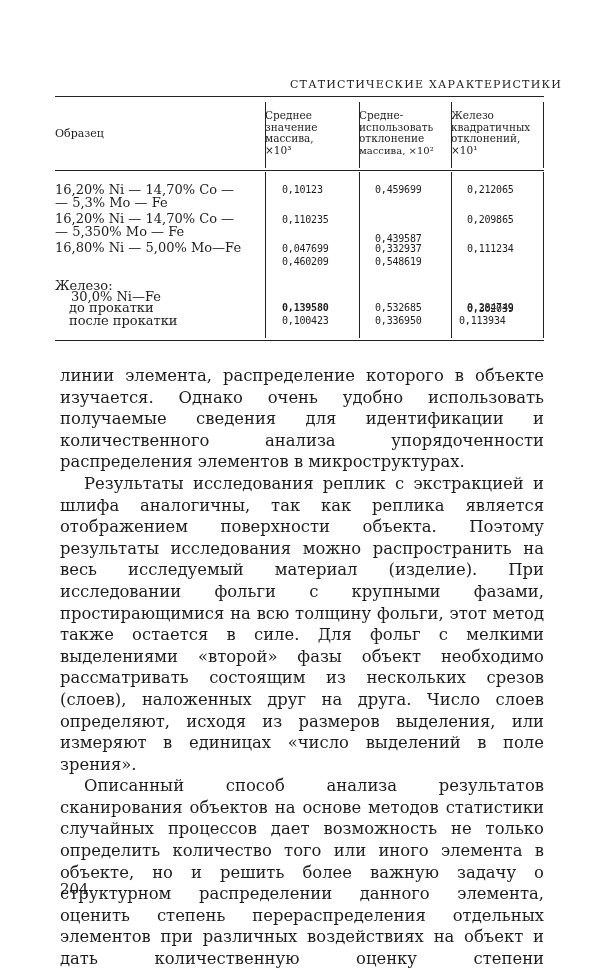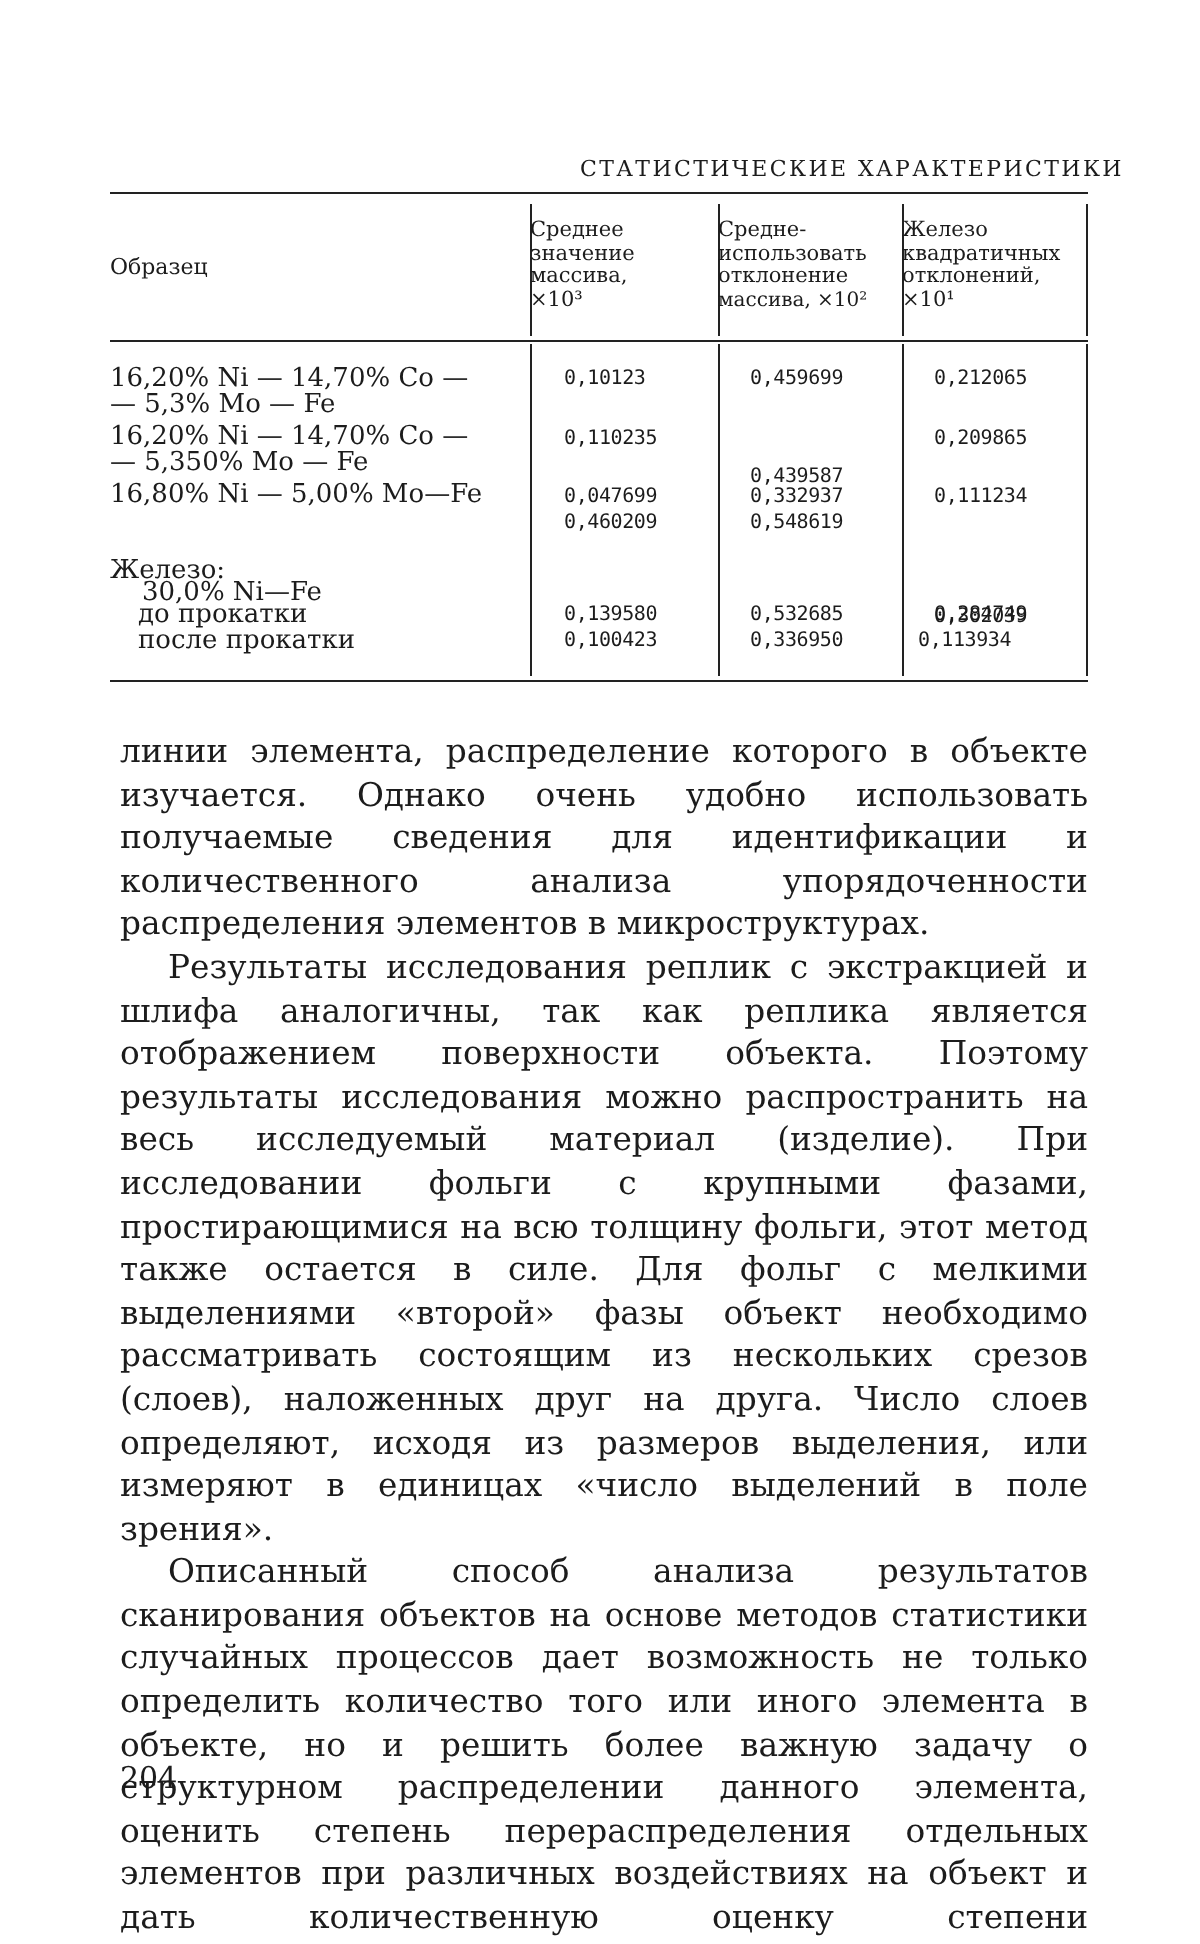--- a/index.html
+++ b/index.html
@@ -77,21 +77,21 @@
   <div class="cell num" style="left:412px; top:146px;">0,111234</div>
 
   <div class="cell" style="left:16px; top:158px;margin-top:36px;">30,0% Ni—Fe</div>
   <div class="cell num" style="left:227px; top:159px;">0,460209</div>
   <div class="cell num" style="left:320px; top:159px;">0,548619</div>
   <div class="cell num" style="left:412px; top:159px;margin-top:47px;">0,302039</div>
 
   <div class="cell" style="left:0; top:183px;">Железо:</div>
 
   <div class="cell" style="left:14px; top:205px;">до прокатки</div>
-  <div class="cell num" style="left:227px; top:205px;">0,139580</div>
+  <div class="cell num" style="left:227px; top:205px;font-weight:bold;">0,139580</div>
   <div class="cell num" style="left:320px; top:205px;">0,532685</div>
   <div class="cell num" style="left:412px; top:205px;">0,284749</div>
 
   <div class="cell" style="left:14px; top:218px;">после прокатки</div>
   <div class="cell num" style="left:227px; top:218px;">0,100423</div>
   <div class="cell num" style="left:320px; top:218px;">0,336950</div>
   <div class="cell num" style="left:404px; top:218px;">0,113934</div>
 </div>
 
 <div class="body-text">

